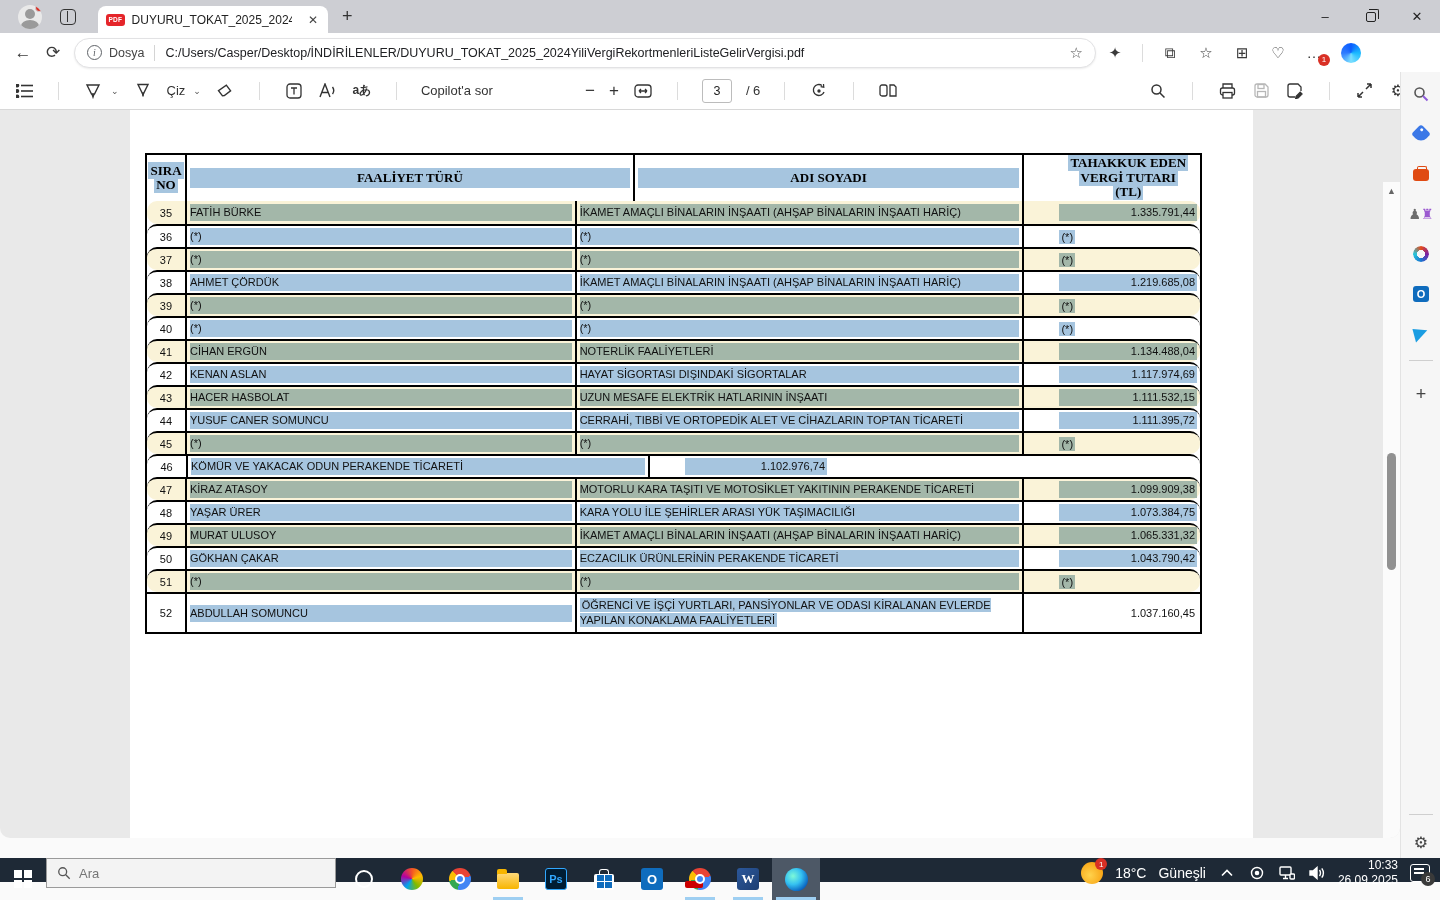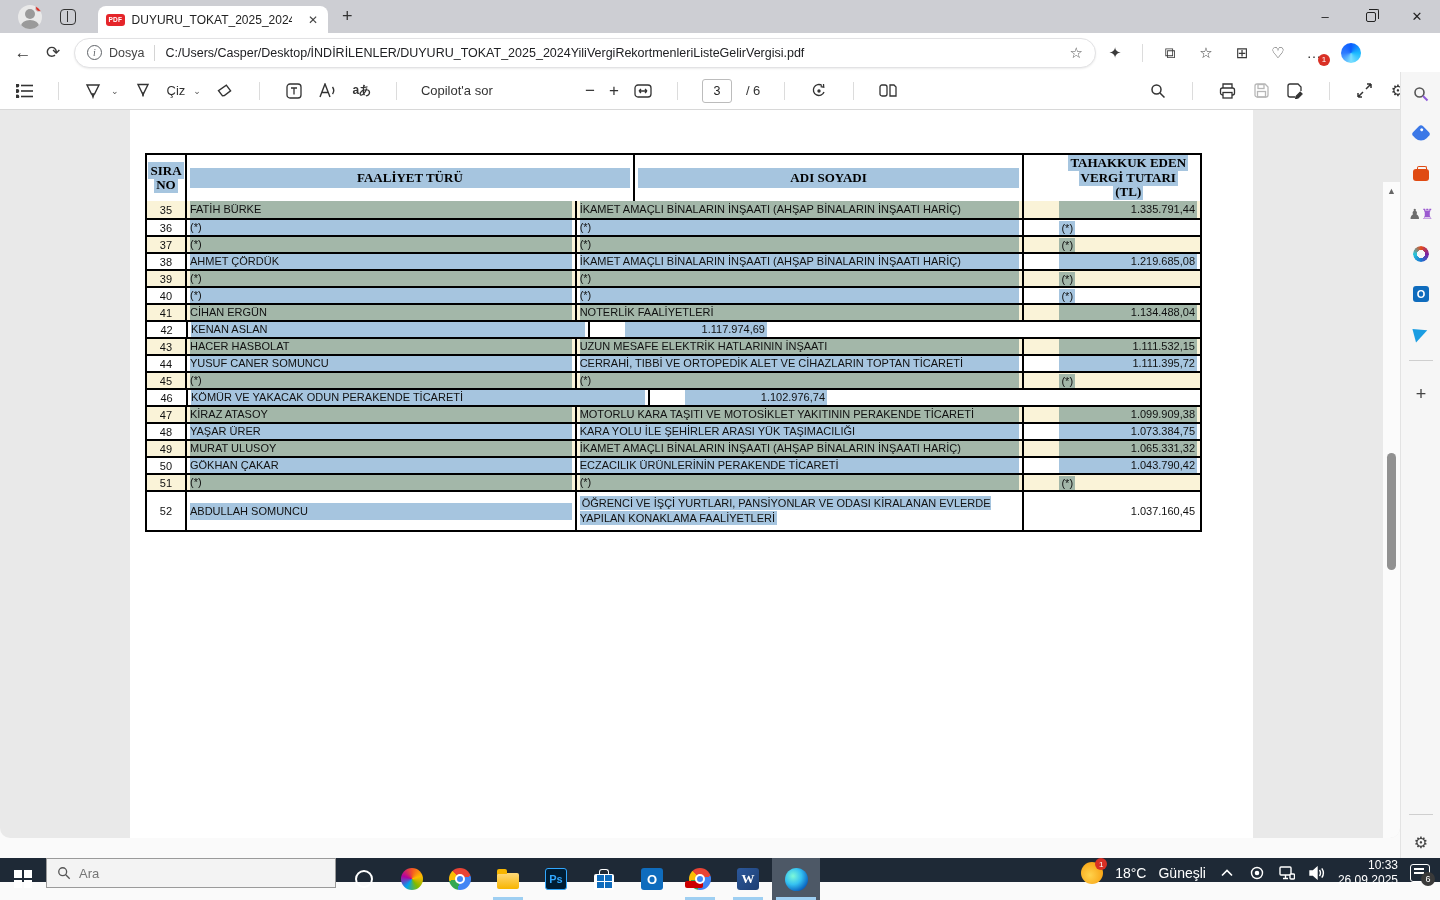--- a/index.html
+++ b/index.html
@@ -64,21 +64,21 @@
   .c2 { width:402px; }
   .c3 { width:462px; }
   .c4 { width:148px; }
   .hrow { height:46px; background:#fff; font-family:"Liberation Serif",serif; font-weight:bold; font-size:13px; text-align:center; }
   .hrow .c { align-items:center; line-height:14.5px; }
   .hl-b { background:#a6c5df; }
   .hl-g { background:#a3b7a9; }
   .hl-full { display:block; width:100%; }
   .hl-in { display:inline; padding:1px 2px; }
   .drow { font-size:11px; color:#111; }
-  .drow.h33 { height:17px; }
+  .drow.h33 { height:23px;border-radius:10px; }
   .drow.h40 { height:40px; }
   .bg-cream { background:#faf3d8; }
   .bg-white { background:#fff; }
   .cellbar { display:block; width:100%; height:17px; line-height:17px; white-space:nowrap; }
   .amt-r { text-align:right; padding-right:2px; }
   .wraptxt { line-height:15px; }
   .rowno { font-size:11px; }
 
   
   .vscroll { position:absolute; left:1383px; top:72px; width:17px; height:786px; background:#fbfbfb; }
@@ -416,20 +416,23 @@
               <div class="c c4">
                 <span class="cellbar amt-r hl-g">1.134.488,04</span>
               </div>
             </div><div class="t-row drow h33 bg-white">
               <div class="c c1">
                 <span class="rowno">42</span>
               </div>
               <div class="c c2">
                 <span class="cellbar hl-b">KENAN ASLAN</span>
               </div>
+              <div class="c c3">
+                <span class="cellbar hl-b">HAYAT SİGORTASI DIŞINDAKİ SİGORTALAR</span>
+              </div>
               <div class="c c4">
                 <span class="cellbar amt-r hl-b">1.117.974,69</span>
               </div>
             </div><div class="t-row drow h33 bg-cream">
               <div class="c c1">
                 <span class="rowno">43</span>
               </div>
               <div class="c c2">
                 <span class="cellbar hl-g">HACER HASBOLAT</span>
               </div>

